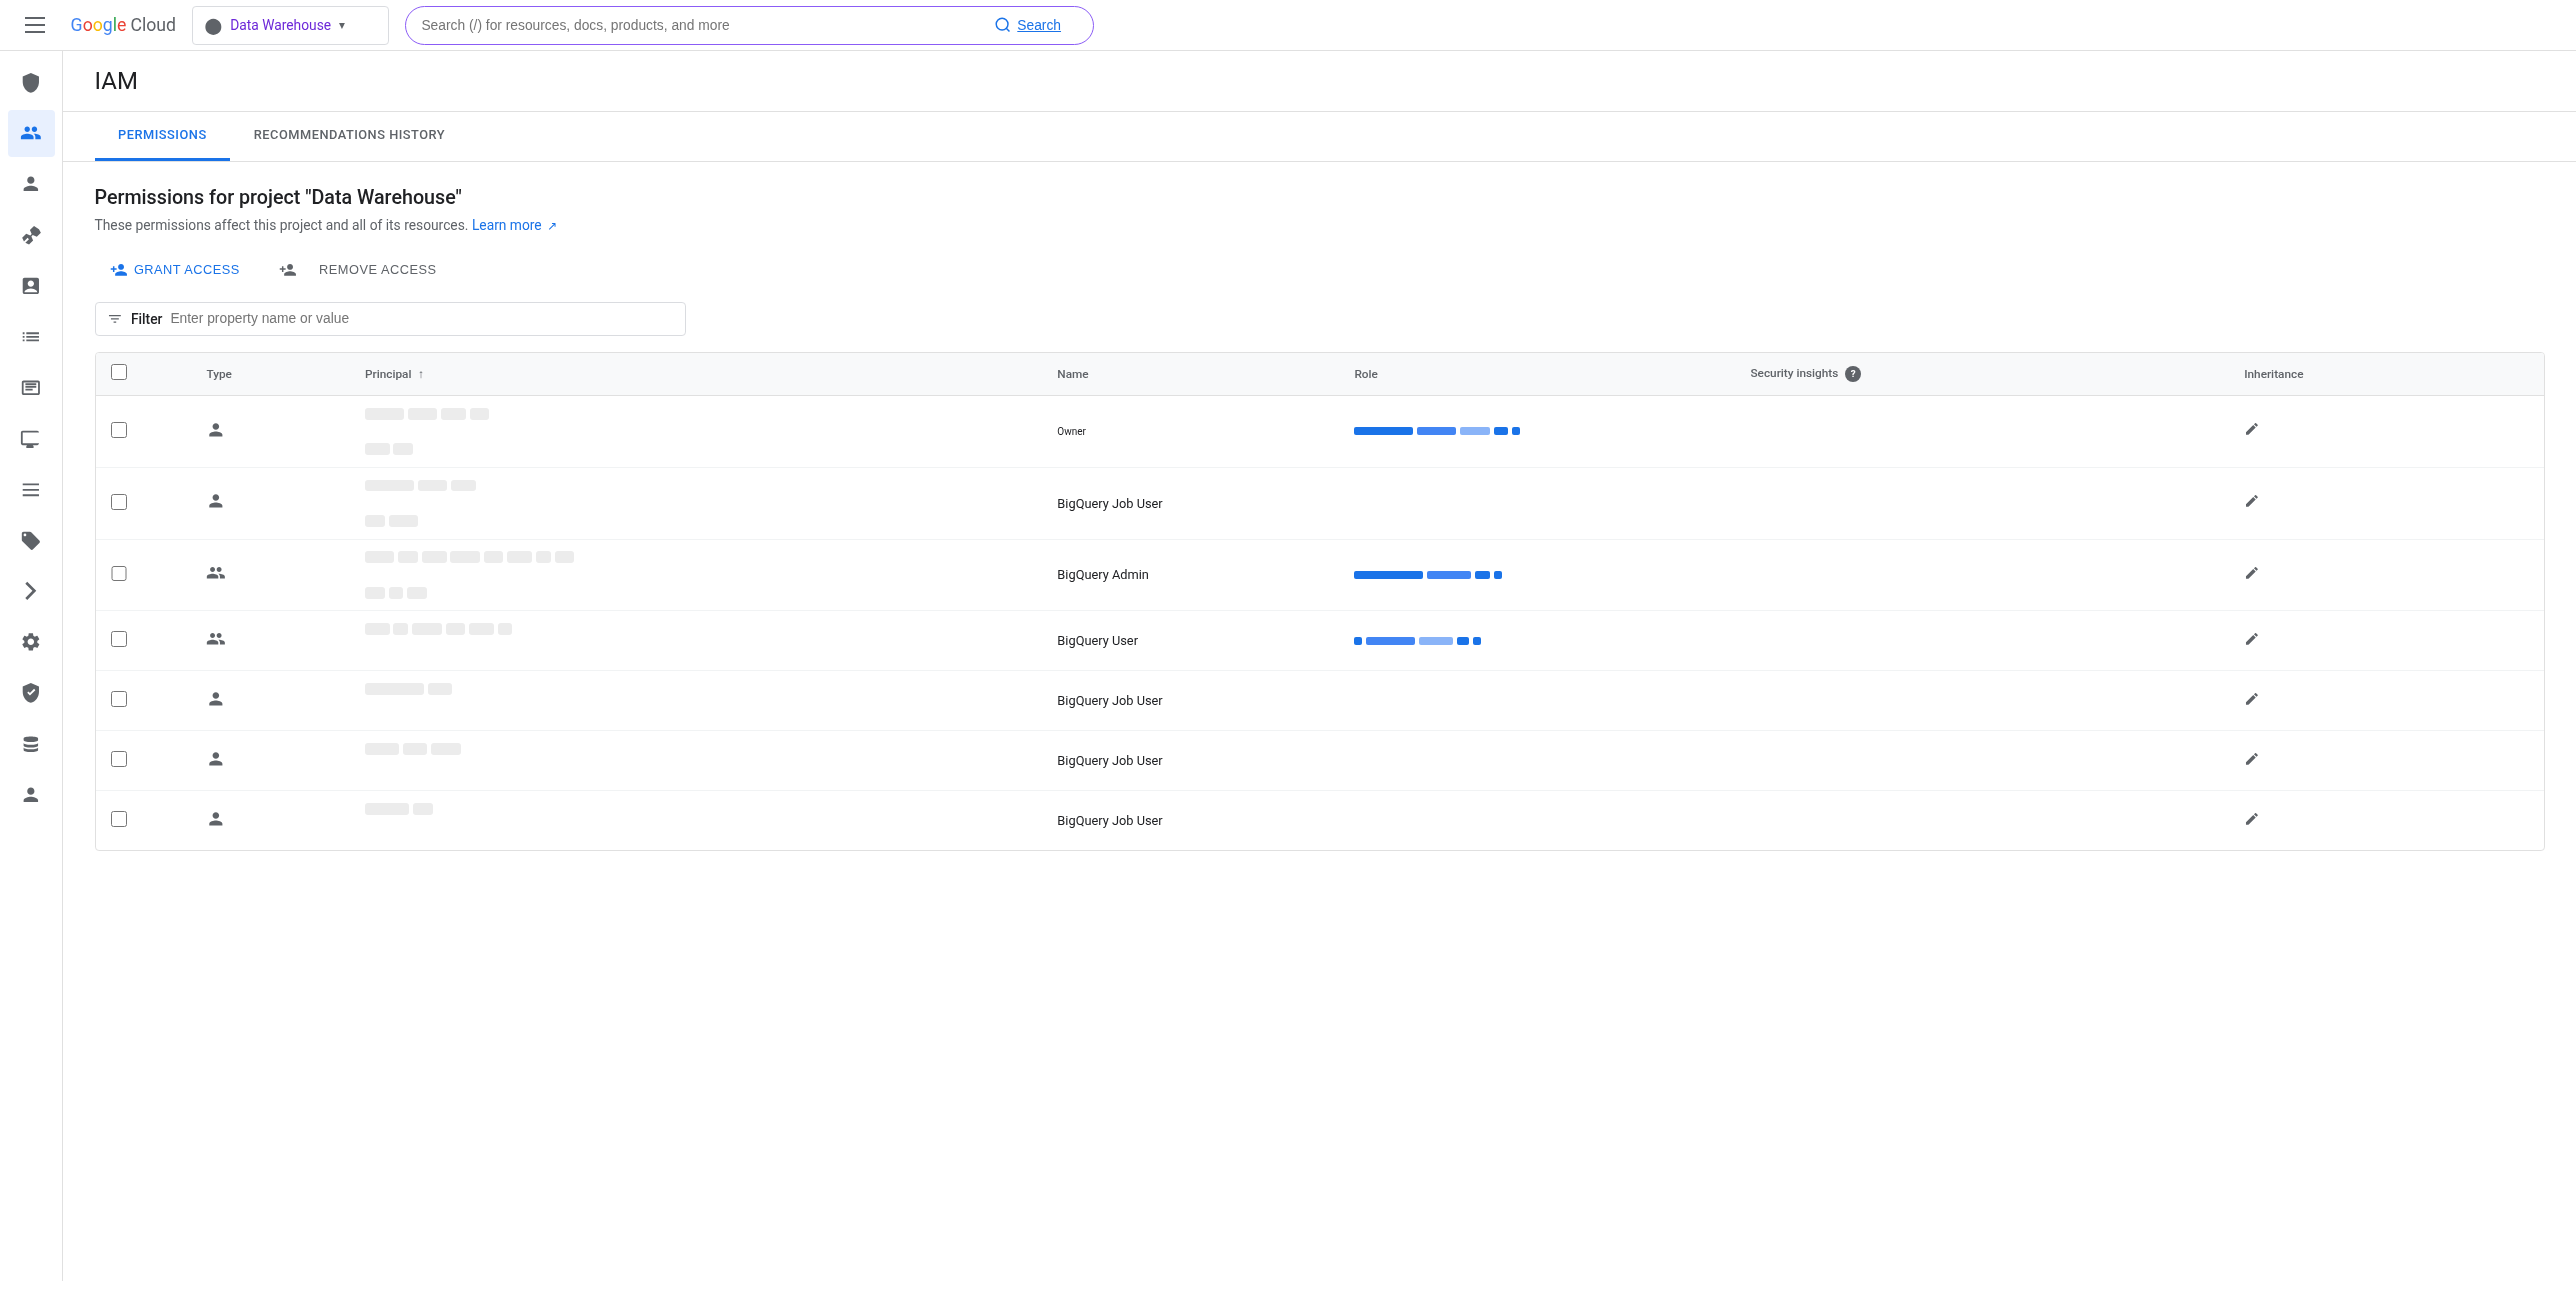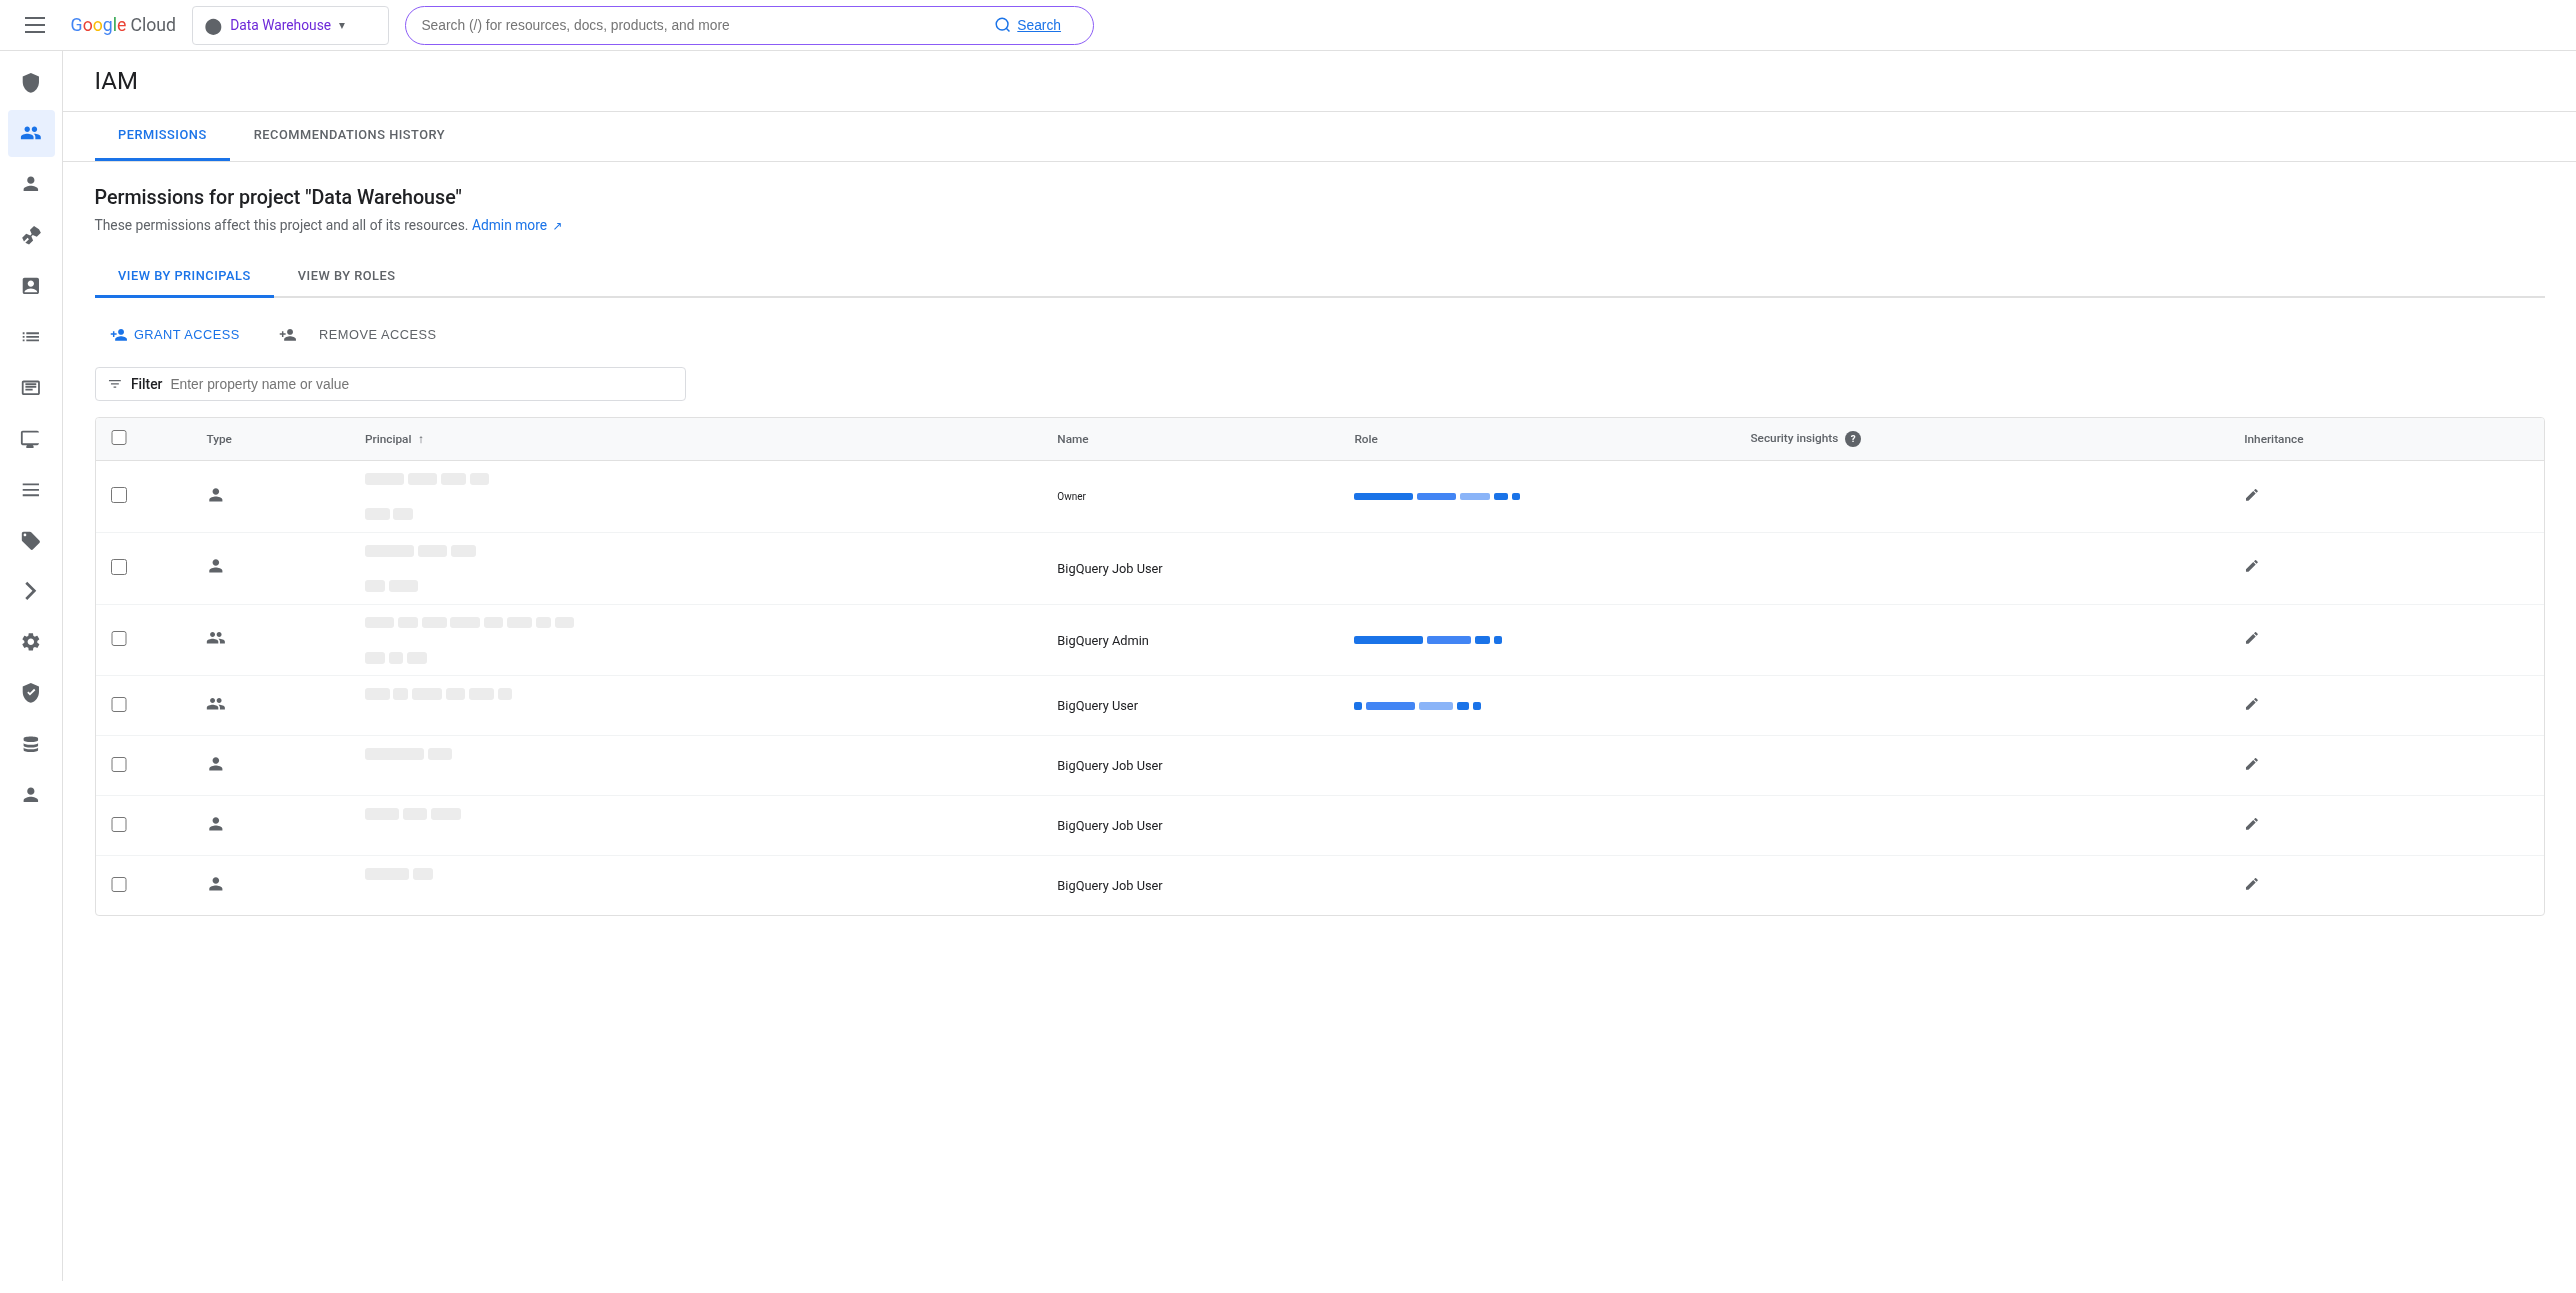--- a/index.html
+++ b/index.html
@@ -395,29 +395,25 @@
     <div class="tabs">
       <div class="tab active">PERMISSIONS</div>
       <div class="tab">RECOMMENDATIONS HISTORY</div>
     </div>
 
     <div class="permissions-content">
       <h2 class="permissions-title">Permissions for project "Data Warehouse"</h2>
       <p class="permissions-subtitle">
         <span>These permissions affect this project and all of its resources.</span>
         <a href="#">
-          <span>Admin more</span>
+          <span>Learn more</span>
           <span class="external-link-icon">↗</span>
         </a>
       </p>
 
-      <div class="view-tabs">
-        <div class="view-tab active">VIEW BY PRINCIPALS</div>
-        <div class="view-tab">VIEW BY ROLES</div>
-      </div>
 
       <div class="action-buttons">
         <button class="btn-grant">
           <svg width="17.7" height="17.7" viewBox="0 0 24 24" fill="#1a73e8">
             <path d="M15 12c2.21 0 4-1.79 4-4s-1.79-4-4-4-4 1.79-4 4 1.79 4 4 4zm-9-2V7H4v3H1v2h3v3h2v-3h3v-2H6zm9 4c-2.67 0-8 1.34-8 4v2h16v-2c0-2.66-5.33-4-8-4z"></path>
           </svg>
           <span>GRANT ACCESS</span>
         </button>
         <button class="btn-remove">
           <svg width="17.7" height="17.7" viewBox="0 0 24 24" fill="#5f6368">

